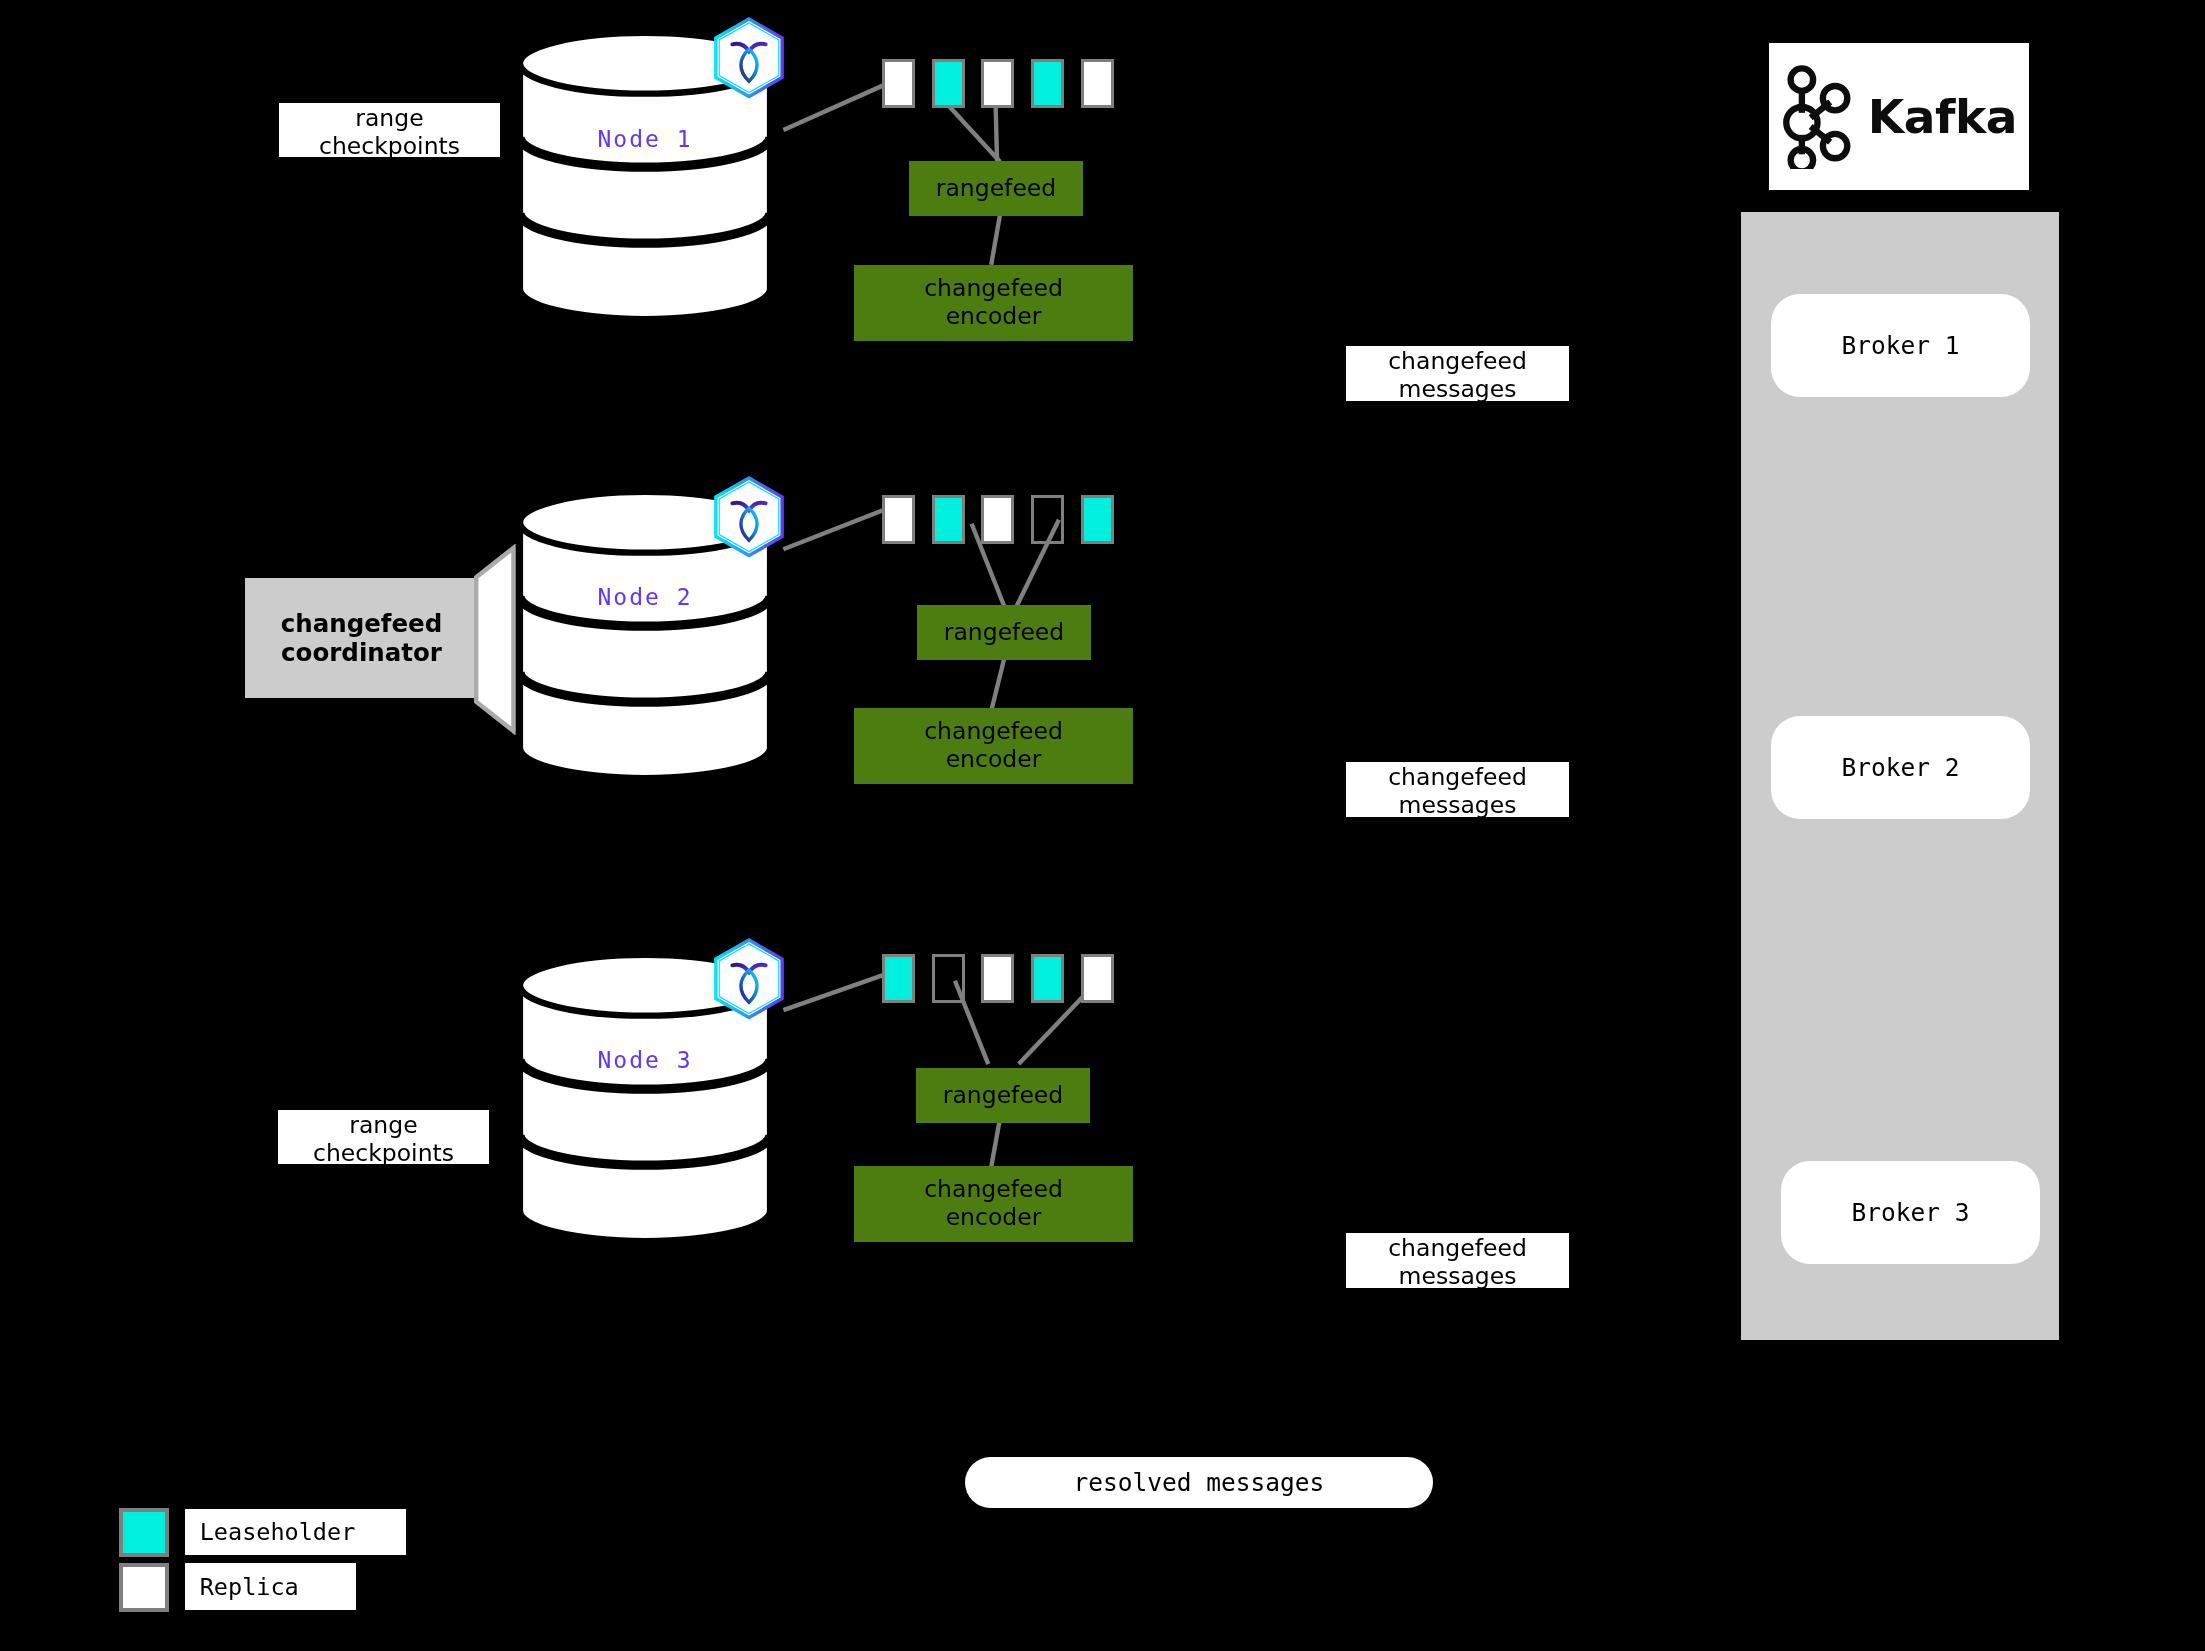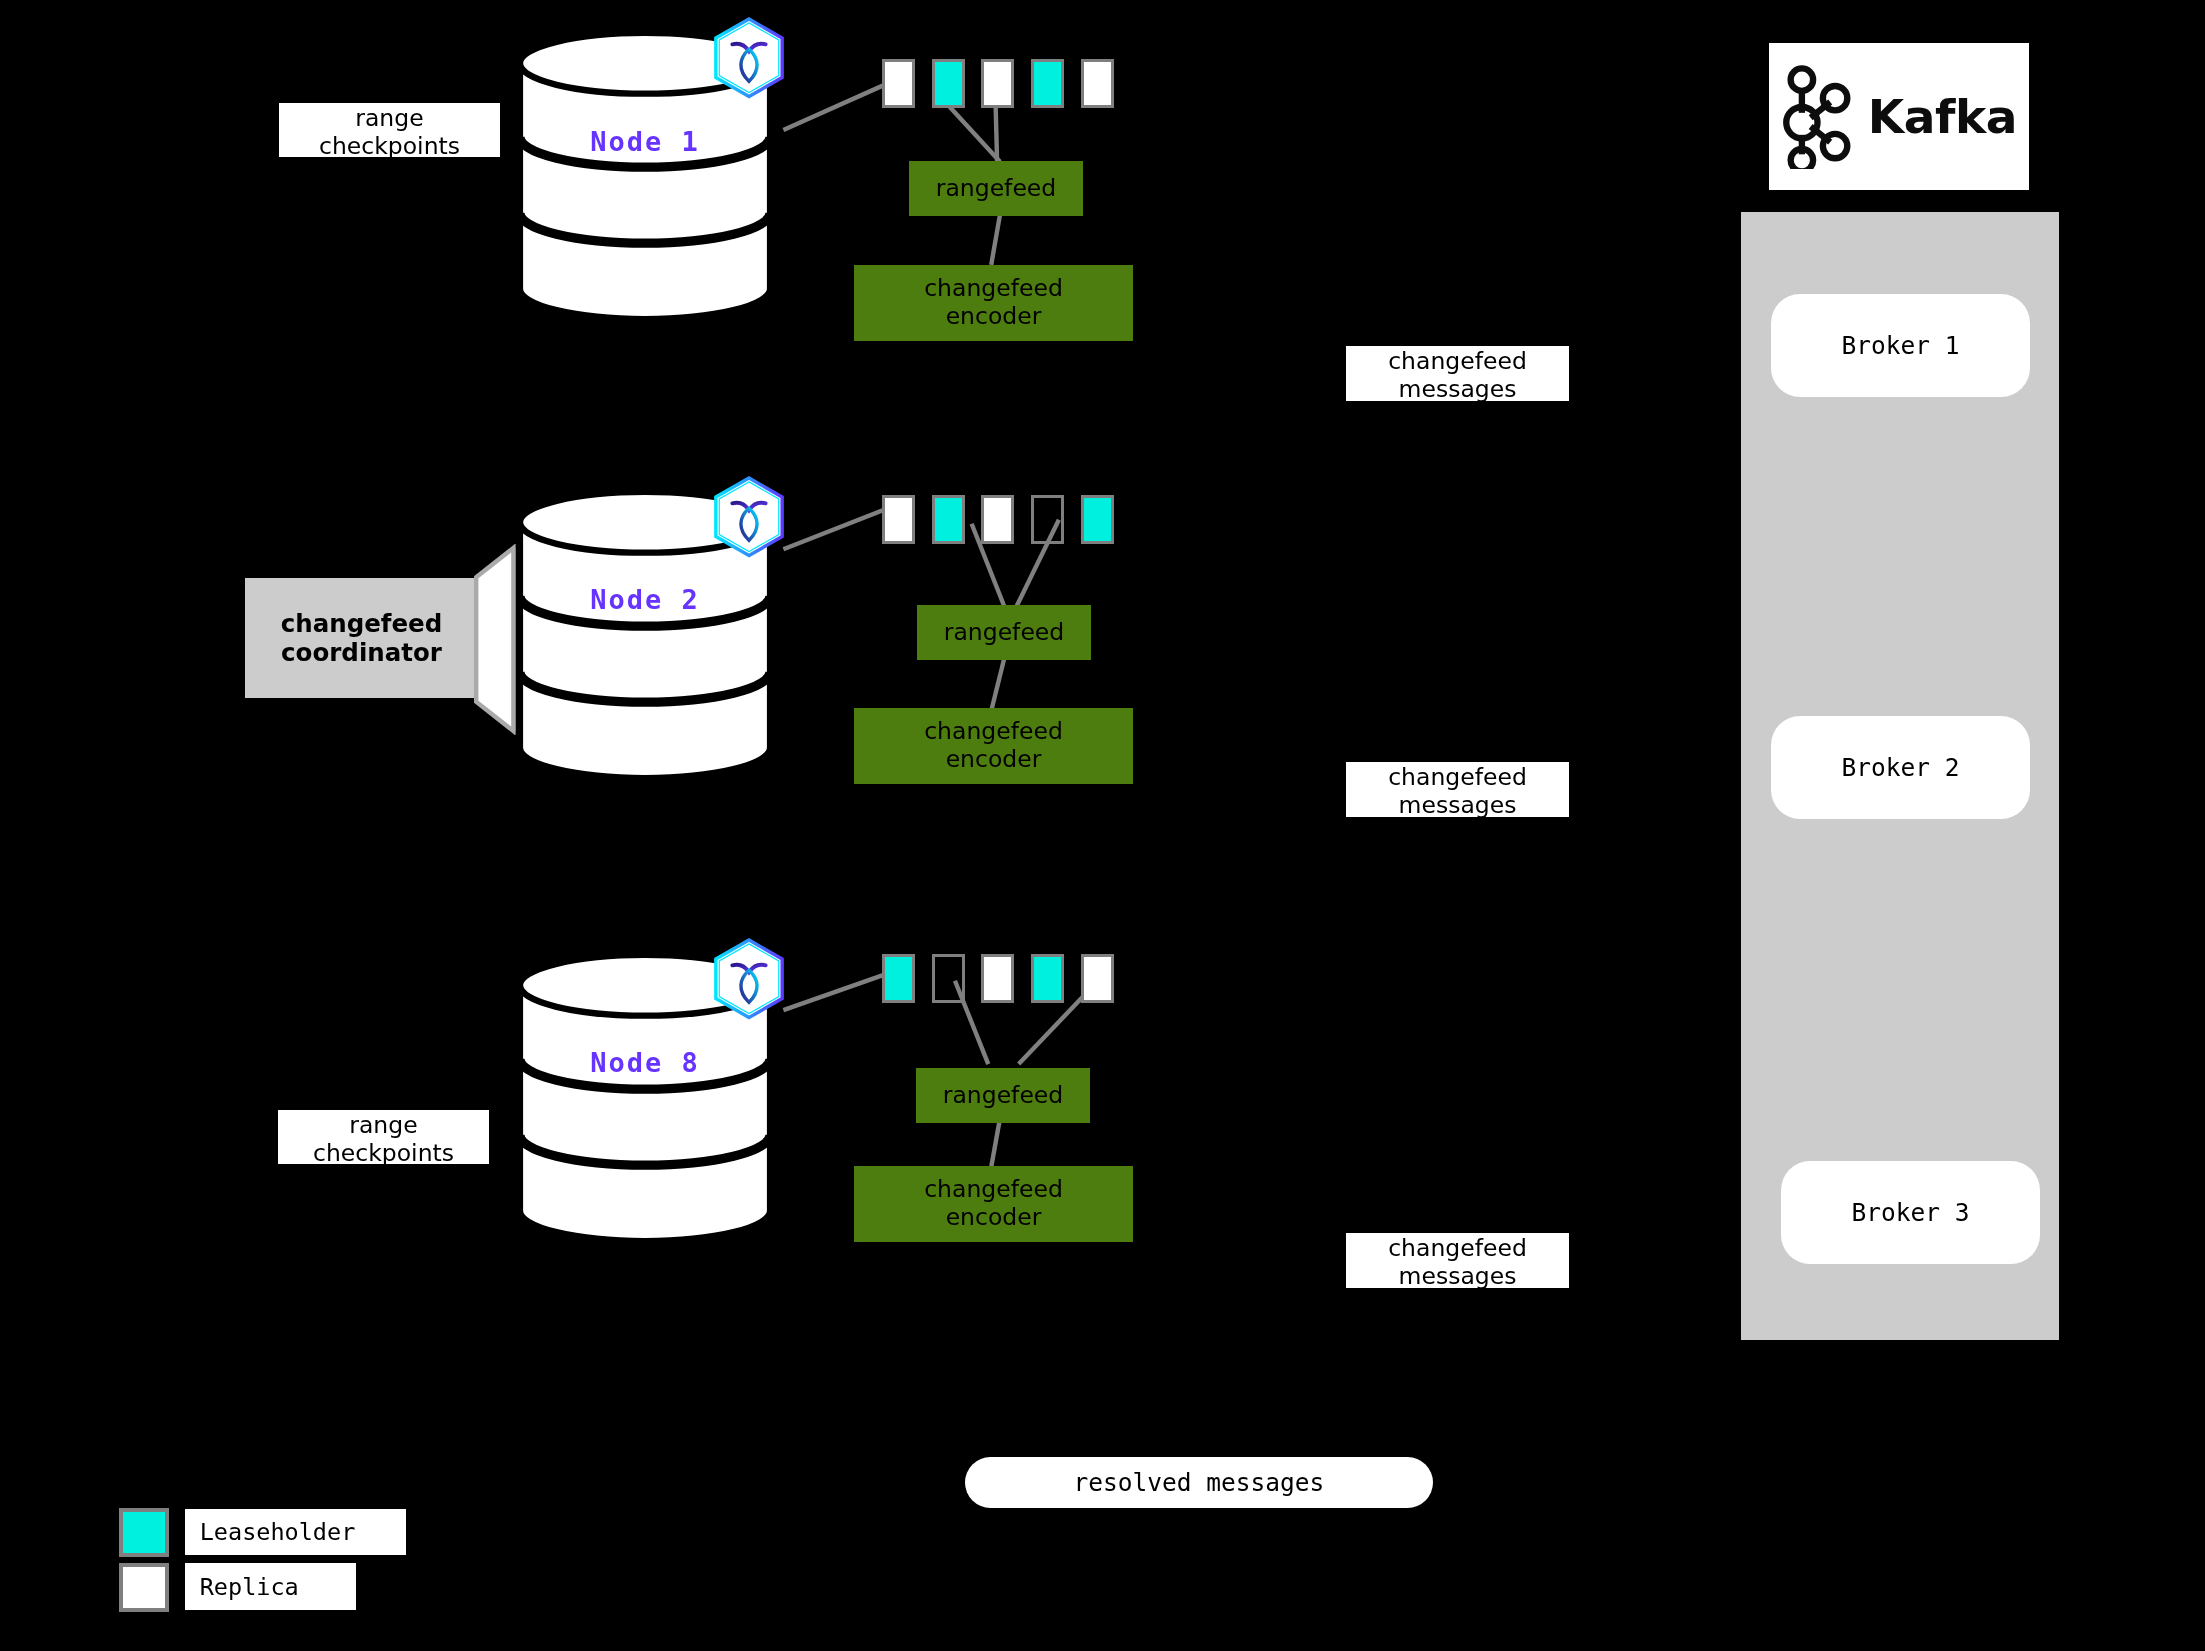--- a/index.html
+++ b/index.html
@@ -31,22 +31,22 @@
     height: 294px;
   }
   .node-cyl svg { display: block; width: 100%; height: 100%; }
   .node-label {
     position: absolute;
     left: 0;
     width: 100%;
     text-align: center;
     color: #6633FF;
     font-family: "DejaVu Sans Mono", monospace;
-    font-weight: bold;
-    font-size: 27px;
+    font-weight: normal;
+    font-size: 23px;
     letter-spacing: 2px;
     white-space: nowrap;
   }
 
   
   .crdb-badge {
     position: absolute;
     width: 78px;
     height: 84px;
   }
@@ -332,21 +332,21 @@
 
   <div class="node-cyl" style="left:515px; top:951px;">
     <svg viewBox="0 0 530 600" preserveAspectRatio="none">
       <path d="M10,70 L10,530 A255,62 0 0 0 520,530 L520,70 Z" fill="#FFFFFF"></path>
       <ellipse cx="265" cy="70" rx="255" ry="62" fill="#FFFFFF" stroke="#000000" stroke-width="13"></ellipse>
       <path d="M10,70 L10,530 A255,62 0 0 0 520,530 L520,70" fill="none" stroke="#000000" stroke-width="13"></path>
       <path d="M10,220 A255,62 0 0 0 520,220" fill="none" stroke="#000000" stroke-width="19"></path>
       <path d="M10,375 A255,62 0 0 0 520,375" fill="none" stroke="#000000" stroke-width="19"></path>
     </svg>
   </div>
-  <div class="node-label" style="left:515px; top:1047px; width:260px;">Node 8</div>
+  <div class="node-label" style="left:515px; top:1047px; width:260px;">Node 3</div>
   <div class="crdb-badge" style="left:710px; top:937px;">
     <svg viewBox="0 0 160 172">
       <defs>
         <linearGradient id="hexgrad3" x1="0%" y1="50%" x2="100%" y2="50%">
           <stop offset="0%" stop-color="#00E5FF"></stop>
             <stop offset="100%" stop-color="#5B3BFF"></stop>
         </linearGradient>
         <linearGradient id="bugl3" x1="0%" y1="0%" x2="100%" y2="100%">
           <stop offset="0%" stop-color="#2B1A8C"></stop>
             <stop offset="100%" stop-color="#6C3BFF"></stop>

